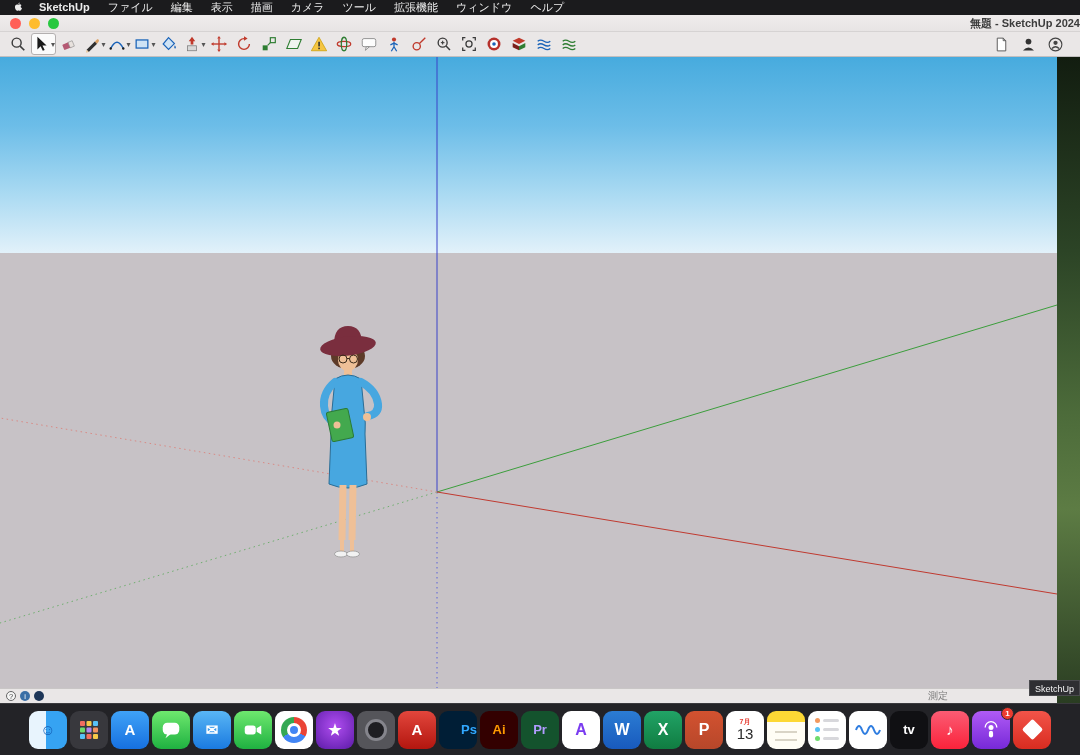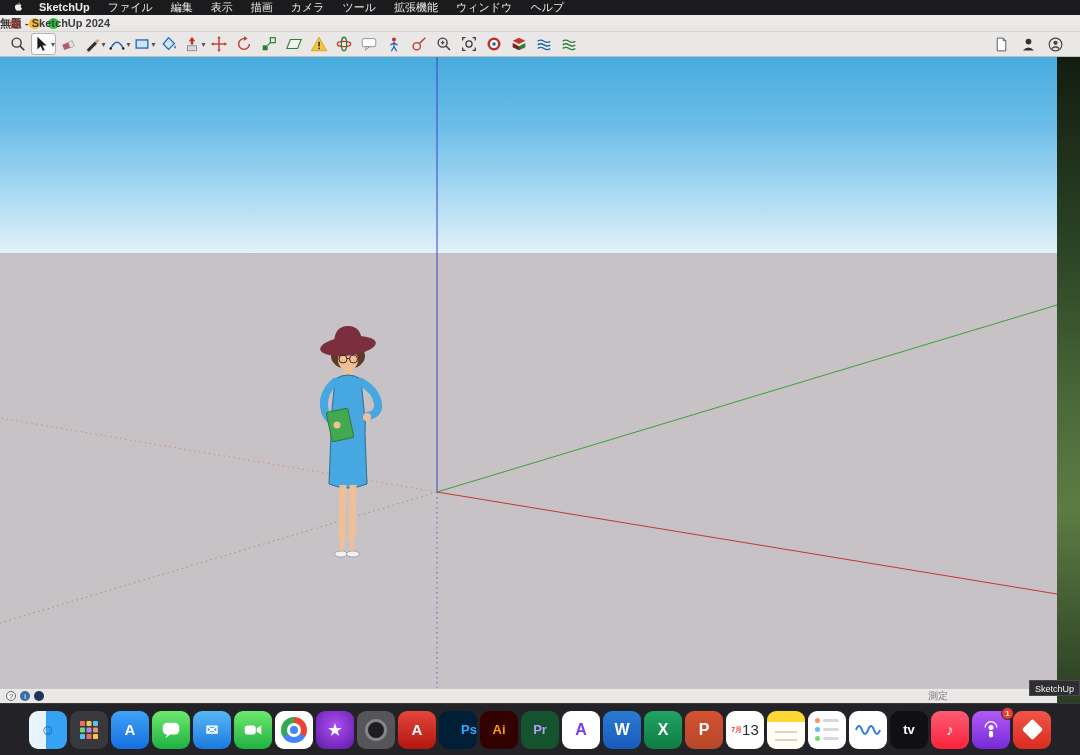--- a/index.html
+++ b/index.html
@@ -15,21 +15,21 @@
   .menubar .appname { font-weight:bold; }
   .apple-wrap { padding:0 6px; display:flex; align-items:center; }
 
   
   .titlebar { position:absolute; left:0; top:15px; width:1080px; height:17px;
     background:linear-gradient(#efecec,#e7e4e4); border-bottom:1px solid #d6d3d3; z-index:40; }
   .lights { position:absolute; left:10px; top:3px; display:flex; gap:8px; }
   .light { width:11px; height:11px; border-radius:50%; }
   .light.red { background:#ff5f57; } .light.yellow { background:#febc2e; }
   .light.green { background:#28c840; }
-  .wtitle { position:absolute; left:0; right:0; top:0; text-align:left;
+  .wtitle { position:absolute; left:0; right:0; top:0; text-align:right;
     font-size:11px; line-height:17px; color:#3c3c3c; font-weight:bold; }
 
   
   .toolbar { position:absolute; left:0; top:32px; width:1080px; height:25px;
     background:#eae7e7; border-bottom:1px solid #c2bfbf; display:flex;
     align-items:center; padding:0 6px; z-index:40; }
   .tool { height:22px; min-width:24px; display:flex; align-items:center;
     justify-content:center; margin-right:1px; border-radius:3px; position:relative; }
   .tool svg { width:18px; height:18px; display:block; }
   .tool.active { background:#fbfbfb; border:1px solid #b3b0b0; }
@@ -95,21 +95,21 @@
   .camera-lens { width:22px; height:22px; border-radius:50%; background:#1e1e22;
     border:3px solid #85858c; }
   .acrobat { background:linear-gradient(#e2463c,#b3160f); }
   .photoshop { background:#001e36; color:#31a8ff; font-size:13px;justify-content:flex-end; }
   .illustrator { background:#330000; color:#ff9a00; font-size:13px; }
   .premiere { background:#14532d; color:#b19cff; font-size:13px; }
   .affinity { background:#fff; color:#7a3cf0; font-size:16px; }
   .word { background:linear-gradient(#2b7cd3,#185abd); }
   .excel { background:linear-gradient(#21a366,#107c41); }
   .powerpoint { background:linear-gradient(#d35230,#b7472a); }
-  .calendar { background:#fff; flex-direction:row; gap:0; }
+  .calendar { background:#fff; flex-direction:column; gap:0; }
   .cal-month { color:#e63b2f; font-size:7px; line-height:8px; font-weight:bold; }
   .cal-day { color:#2b2b2b; font-size:15px; line-height:16px; font-weight:normal; }
   .notes { background:linear-gradient(#fdd835 0 30%, #fffdf5 30% 100%); }
   .note-lines { width:22px; height:10px; margin-top:12px;
     border-top:2px solid #d9d4c6; border-bottom:2px solid #d9d4c6; }
   .reminders { background:#fff; display:flex; flex-direction:column;
     align-items:flex-start; justify-content:center; gap:4px; padding-left:7px; }
   .rem-row { display:flex; align-items:center; gap:3px; }
   .rem-dot { width:5px; height:5px; border-radius:50%; }
   .rem-line { width:16px; height:2.5px; border-radius:2px; background:#d8d8dc; }

